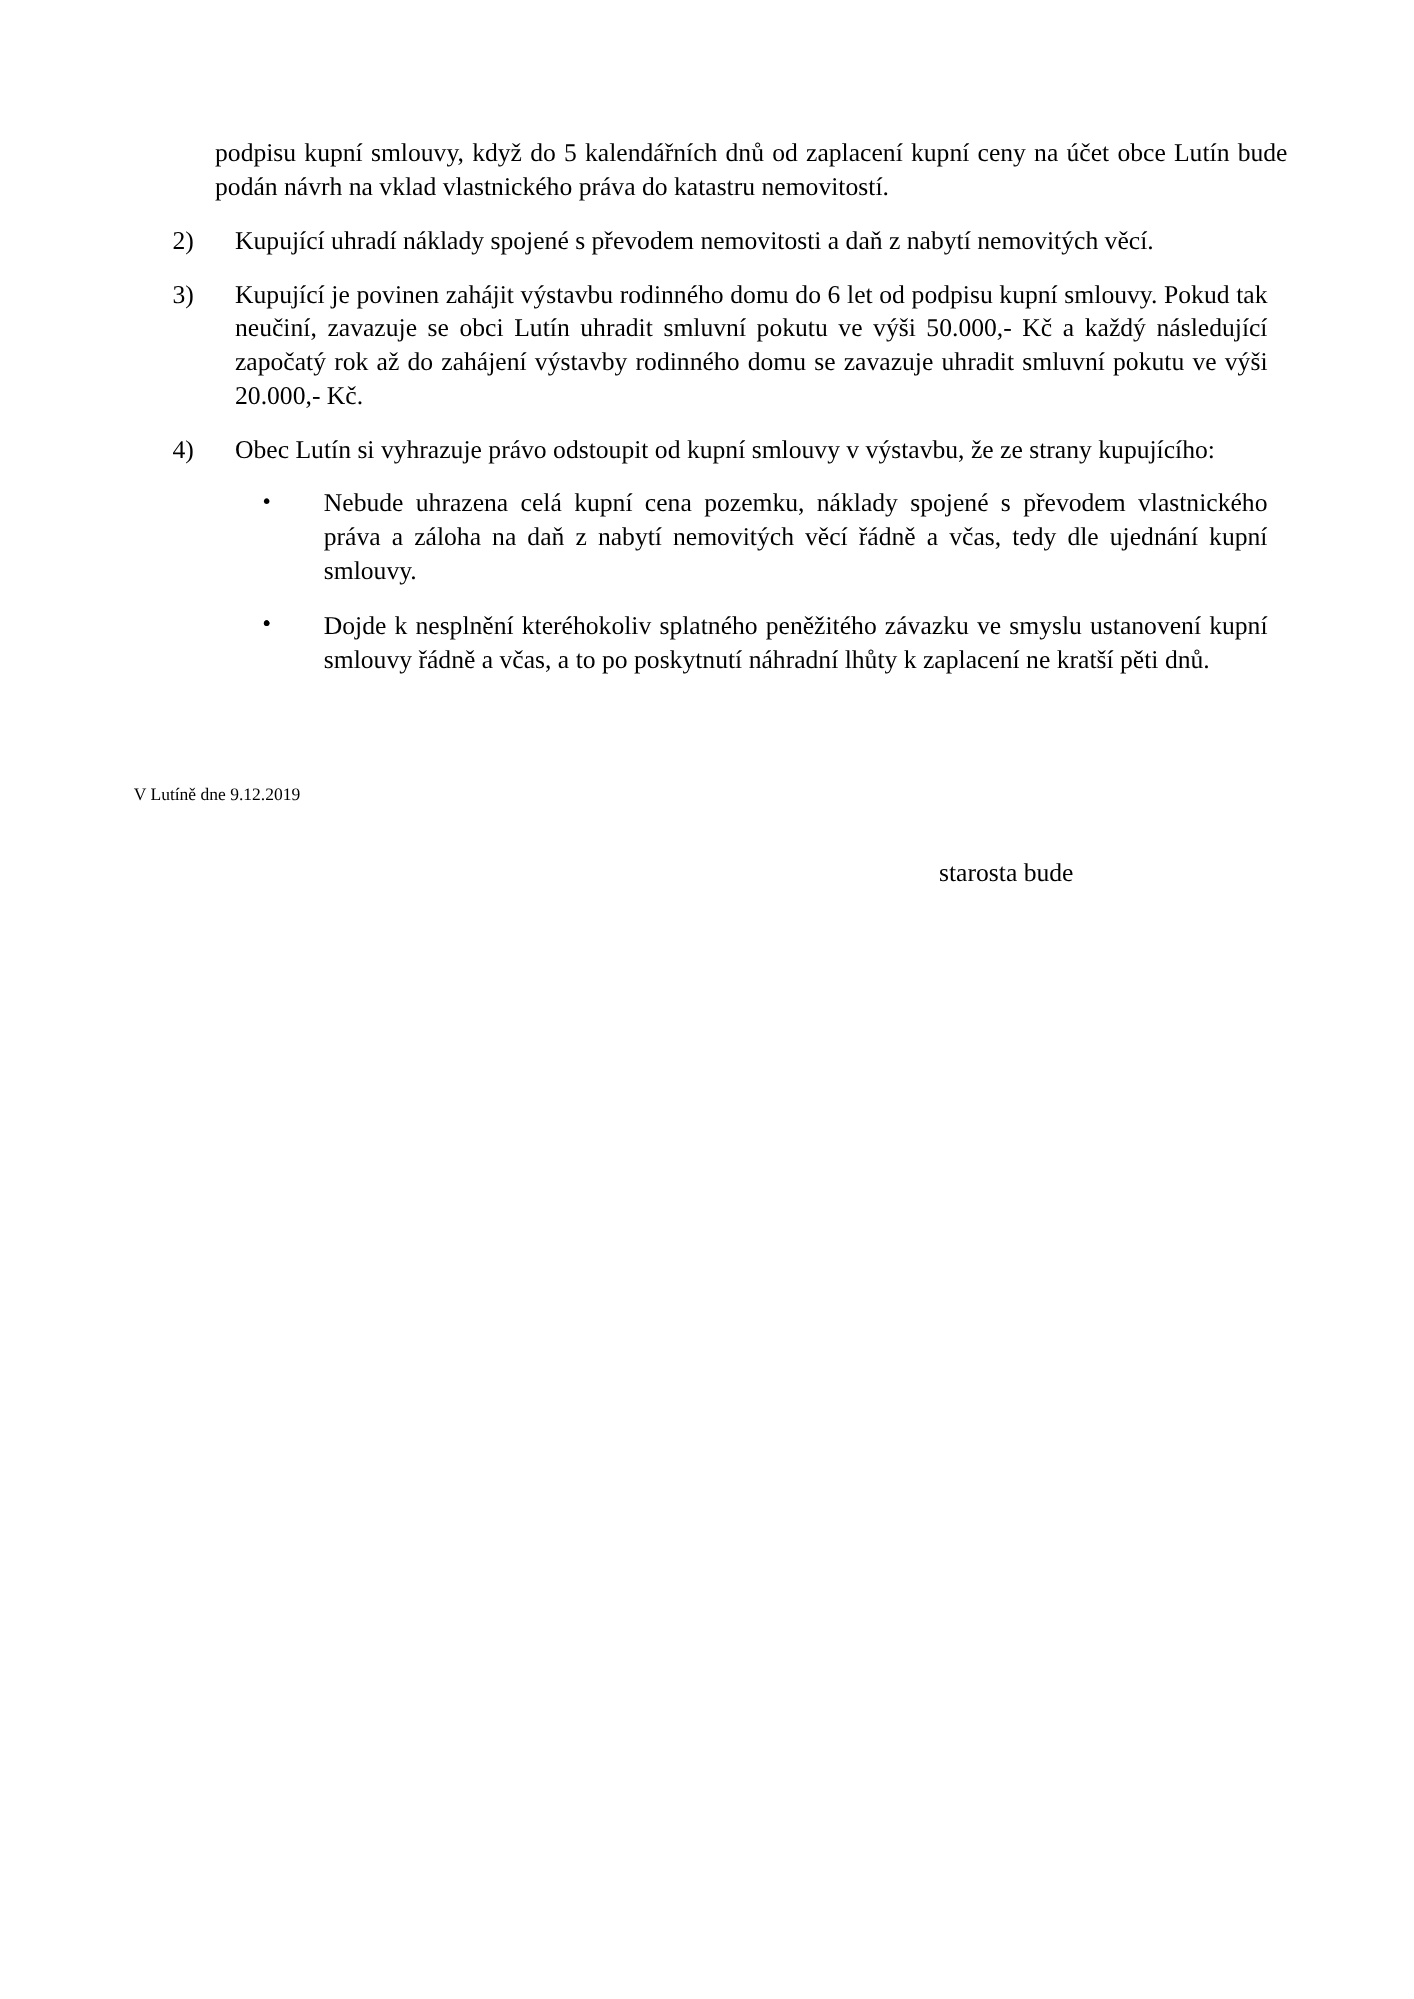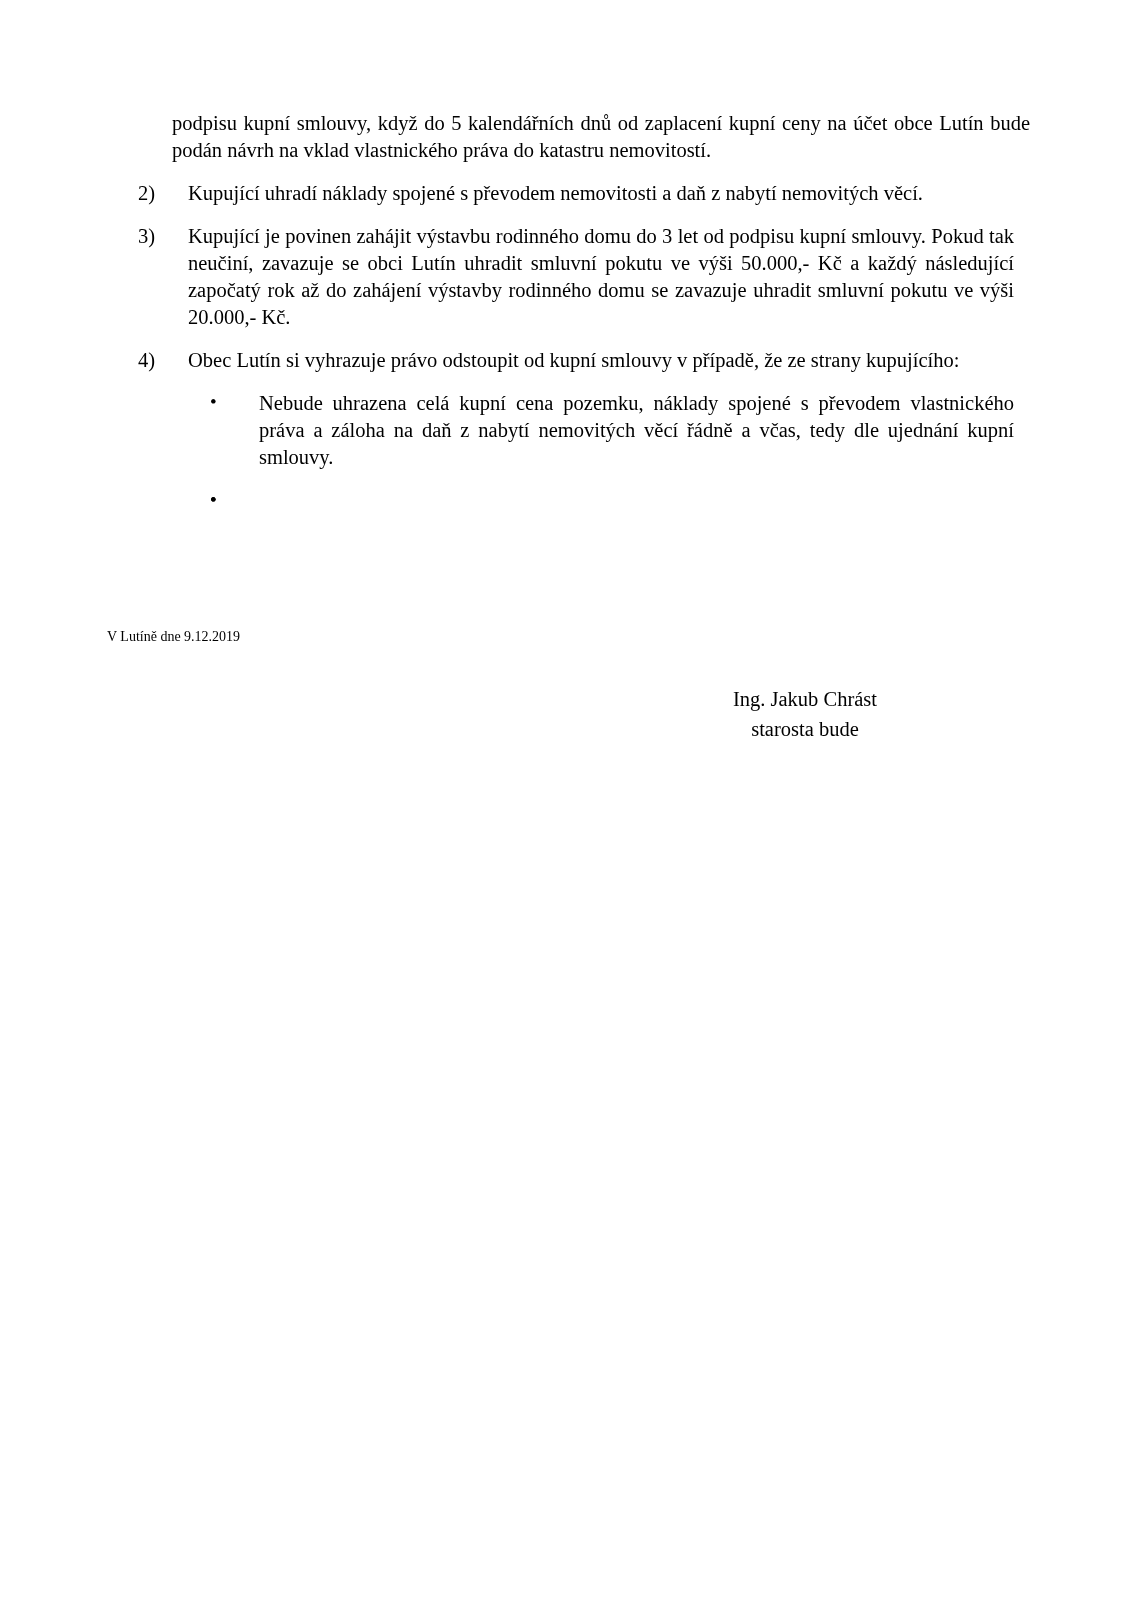--- a/index.html
+++ b/index.html
@@ -127,48 +127,48 @@
 
     <ol class="num-list">
 
       <li class="num-item">
         <span class="marker">2)</span>
         <p>Kupující uhradí náklady spojené s převodem nemovitosti a daň z nabytí nemovitých věcí.</p>
       </li>
 
       <li class="num-item">
         <span class="marker">3)</span>
-        <p>Kupující je povinen zahájit výstavbu rodinného domu do 3 let od podpisu kupní smlouvy. Pokud tak neučiní, zavazuje se obci Lutín uhradit smluvní pokutu ve výši 50.000,- Kč a každý následující započatý rok až do zahájení výstavby rodinného domu se zavazuje uhradit smluvní pokutu ve výši 20.000,- Kč.</p>
+        <p>Kupující je povinen zahájit výstavbu rodinného domu do 6 let od podpisu kupní smlouvy. Pokud tak neučiní, zavazuje se obci Lutín uhradit smluvní pokutu ve výši 50.000,- Kč a každý následující započatý rok až do zahájení výstavby rodinného domu se zavazuje uhradit smluvní pokutu ve výši 20.000,- Kč.</p>
       </li>
 
       <li class="num-item">
         <span class="marker">4)</span>
-        <p>Obec Lutín si vyhrazuje právo odstoupit od kupní smlouvy v případě, že ze strany kupujícího:</p>
+        <p>Obec Lutín si vyhrazuje právo odstoupit od kupní smlouvy v výstavbu, že ze strany kupujícího:</p>
       </li>
 
     </ol>
 
     <ul class="bullet-list">
 
       <li class="bullet-item">
         <span class="dot">•</span>
         <p>Nebude uhrazena celá kupní cena pozemku, náklady spojené s převodem vlastnického práva a záloha na daň z nabytí nemovitých věcí řádně a včas, tedy dle ujednání kupní smlouvy.</p>
       </li>
 
       <li class="bullet-item">
         <span class="dot">•</span>
       </li>
 
       <li class="bullet-item">
         <span class="dot">•</span>
+        <p>Dojde k nesplnění kteréhokoliv splatného peněžitého závazku ve smyslu ustanovení kupní smlouvy řádně a včas, a to po poskytnutí náhradní lhůty k zaplacení ne kratší pěti dnů.</p>
       </li>
 
     </ul>
 
   </div>
 
   <div class="place-date">V Lutíně dne 9.12.2019</div>
 
   <div class="signature">
-    <div>Ing. Jakub Chrást</div>
     <div>starosta bude</div>
   </div>
 </div>
 
 </body></html>

